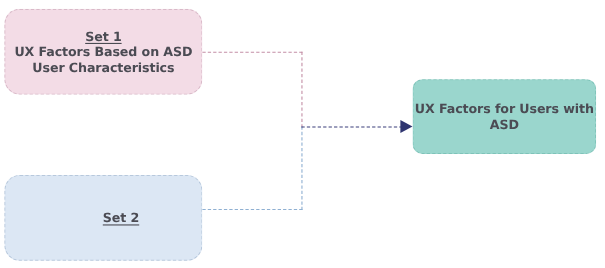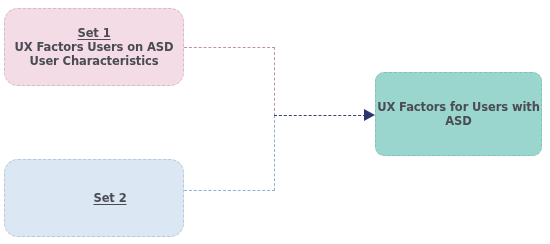--- a/index.html
+++ b/index.html
@@ -68,21 +68,21 @@
     color: #4b4b53;
     font-size: 11.5px;
     padding-left: 32px;
   }
 
   
   #node-result {
     left: 375px;
     top: 72px;
     width: 167px;
-    height: 84px;
+    height: 68px;
     background: #9ad6cd;
     border-color: #7fc3b9;
     border-radius: 9px;
   }
   #node-result .inner {
     color: #4b4b53;
     font-size: 11.5px;
   }
 
   
@@ -141,21 +141,21 @@
   }
 </style>
 </head>
 <body>
 
 <div id="canvas">
 
   <div class="node" id="node-set1">
     <div class="inner">
       <span class="title">Set 1</span>
-      <span class="body">UX Factors Users on ASD User Characteristics</span>
+      <span class="body">UX Factors Based on ASD User Characteristics</span>
     </div>
   </div>
 
   <div class="node" id="node-set2">
     <div class="inner">
       <span class="title">Set 2</span>
     </div>
   </div>
 
   <div class="node" id="node-result">

